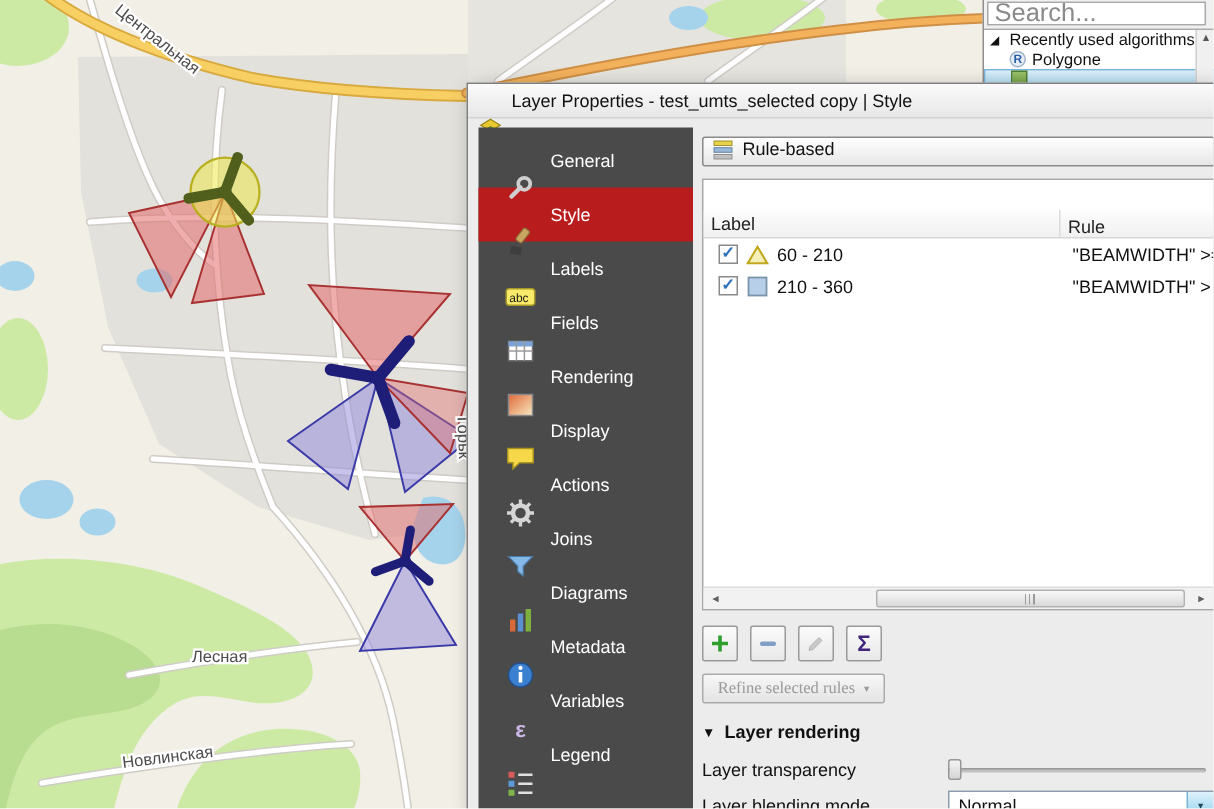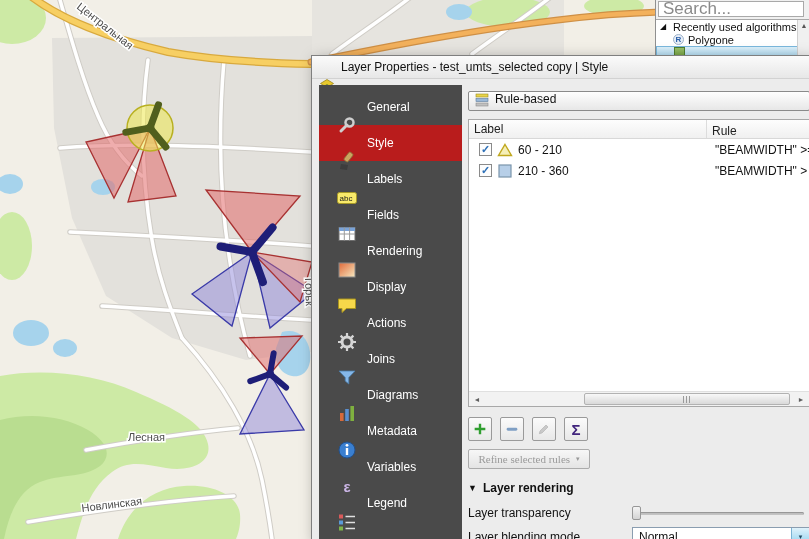--- a/index.html
+++ b/index.html
@@ -45,21 +45,21 @@
   .si { width:24px; height:24px; flex:none; display:flex; align-items:center; justify-content:center;margin-top:38px; }
   .glyph-ic { font-size:15px; color:#cdb7e8; font-weight:bold; }
   .main { flex:1; min-width:0; padding:6px 0 0 6px; position:relative; font-size:12px; color:#111; }
   .combo-box { height:20px; border:1px solid #8a8a8a; border-radius:2px;
                background:linear-gradient(#fefefe,#e7e7e7); display:flex; align-items:flex-start;
                gap:6px; padding:0 6px; }
   
   .rules-table { margin-top:8px; height:288px; background:#fff; border:1px solid #a8a8a8;
                  position:relative; overflow:hidden; }
   .thead { height:19px; display:flex; background:linear-gradient(#fdfdfd,#f0f0f0);
-           border-bottom:1px solid #d8d8d8; color:#222; }
+           border-bottom:1px solid #d8d8d8; color:#222;margin-top:20px; }
   .th-label { width:238px; padding:2px 5px; border-right:1px solid #dcdcdc; }
   .th-rule { flex:1; padding:4px 5px; }
   .trow { height:21px; display:flex; align-items:center; position:relative; white-space:nowrap; }
   .cb { width:13px; height:13px; border:1px solid #8a8a8a; background:#fdfdfd; margin-left:10px;
         display:flex; align-items:center; justify-content:center; flex:none; }
   .cb i { font-style:normal; font-size:11px; line-height:11px; color:#2f71b8; font-weight:bold; }
   .sym { width:16px; height:16px; margin-left:5px; flex:none; }
   .row-label { margin-left:5px; }
   .row-rule { position:absolute; left:246px; overflow:hidden; }
   .hscroll { position:absolute; left:0; right:0; bottom:0; height:15px; background:#f2f2f2;

